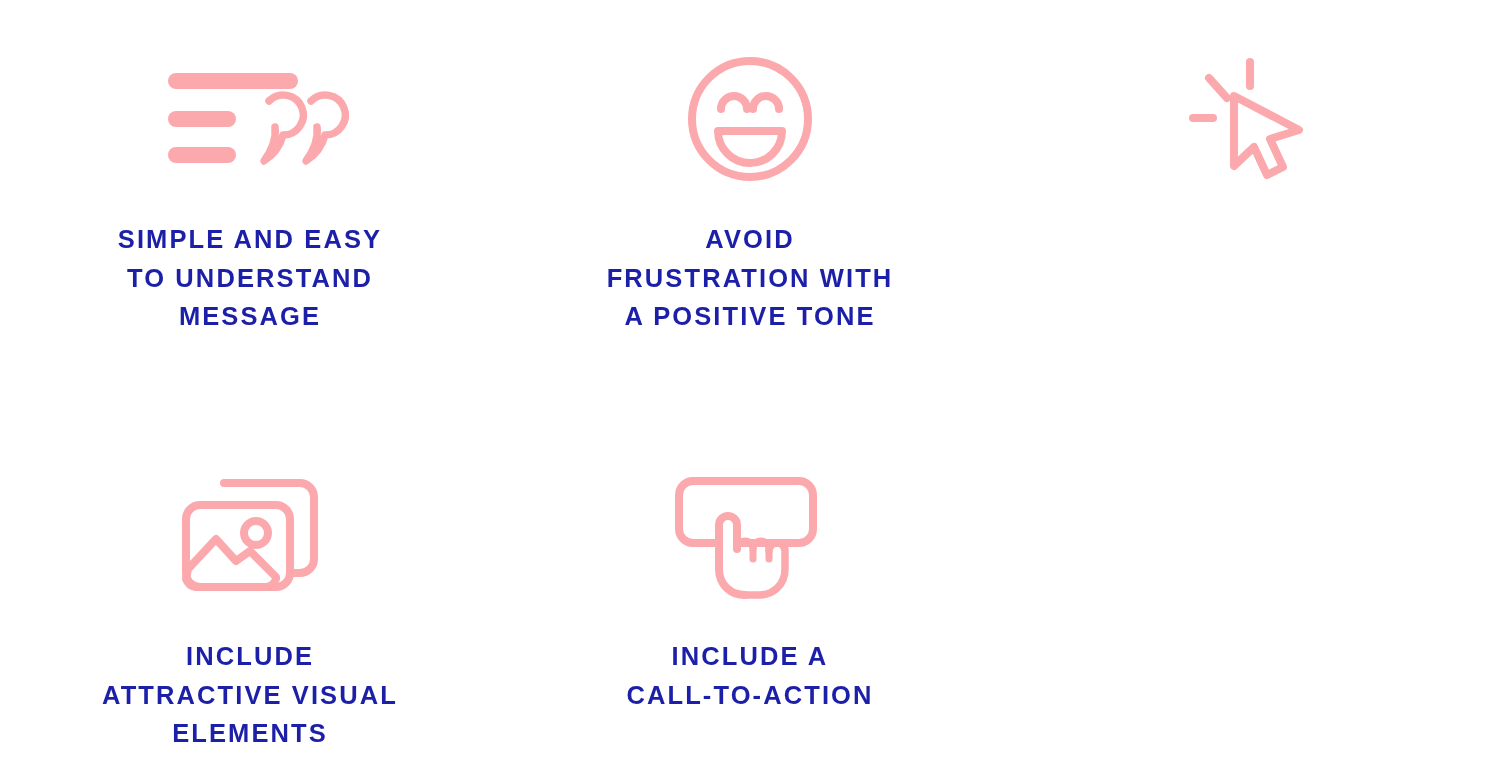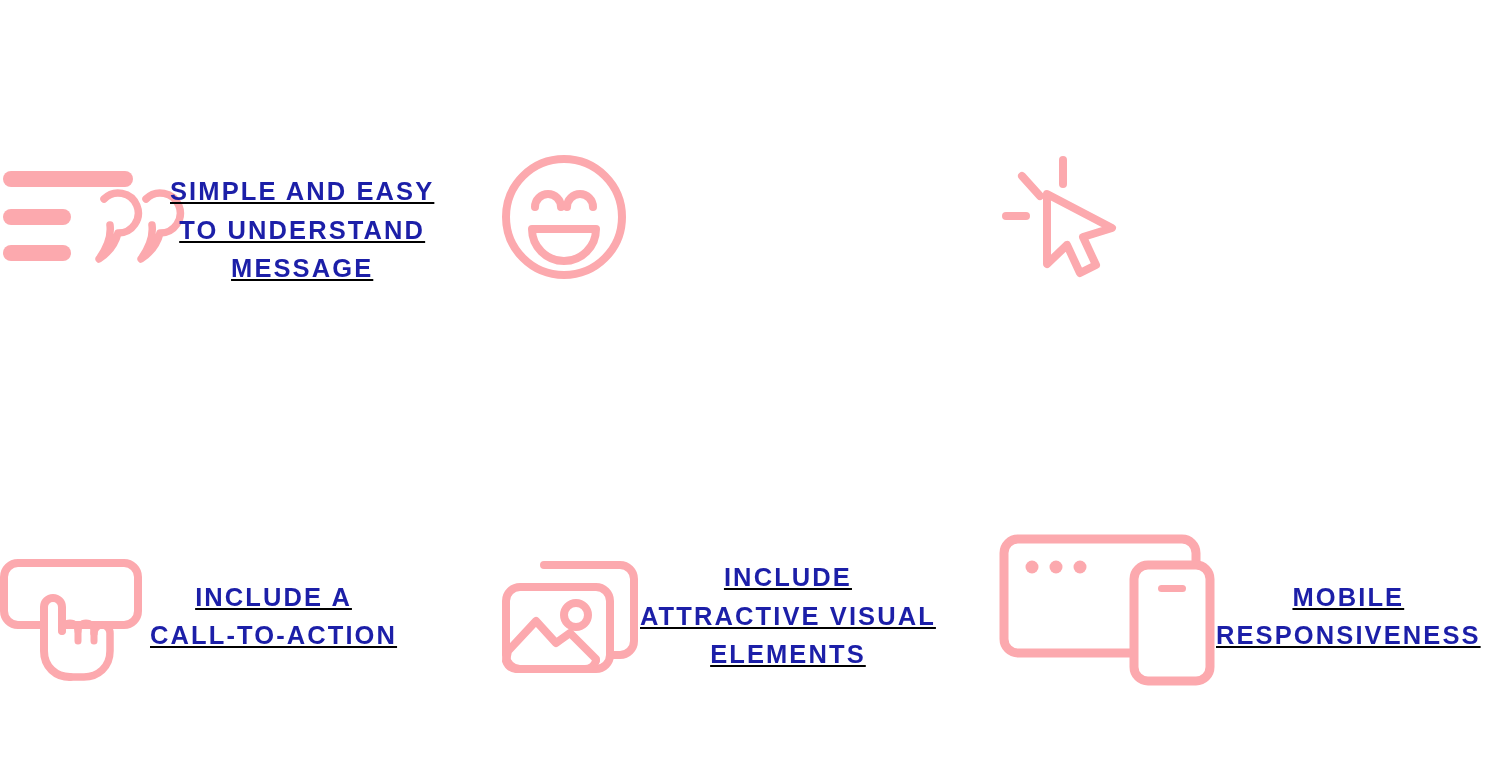--- a/index.html
+++ b/index.html
@@ -19,25 +19,24 @@
     width: 1500px;
     height: 780px;
     display: grid;
     grid-template-columns: repeat(3, 500px);
     grid-template-rows: 390px 390px;
     box-sizing: border-box;
   }
 
   .cell {
     display: flex;
-    flex-direction: row;
+    flex-direction: column;
     align-items: center;
     box-sizing: border-box;
     padding: 0;
-    text-decoration: underline;
   }
 
   
   .cell.row1 { padding-top: 44px; }
   .cell.row2 { padding-top: 40px; }
 
   .icon-wrap {
     height: 150px;
     display: flex;
     align-items: center;
@@ -90,73 +89,60 @@
 
   <div class="cell row1">
     <div class="icon-wrap">
       <svg width="128" height="128" viewBox="0 0 128 128" fill="none">
         <circle cx="64" cy="64" r="58" stroke="#fca9ae" stroke-width="8" fill="none"></circle>
         <path d="M35 54 a13 13 0 0 1 26 0" stroke="#fca9ae" stroke-width="8" stroke-linecap="round" fill="none"></path>
         <path d="M67 54 a13 13 0 0 1 26 0" stroke="#fca9ae" stroke-width="8" stroke-linecap="round" fill="none"></path>
         <path d="M32 76 h64 a32 32 0 0 1 -64 0 z" stroke="#fca9ae" stroke-width="8" stroke-linejoin="round" fill="none"></path>
       </svg>
     </div>
+    <div class="caption">AVOID
+FRUSTRATION WITH
+A POSITIVE TONE</div>
   </div>
 
   <div class="cell row1">
     <div class="icon-wrap">
       <svg width="126" height="126" viewBox="0 0 126 126" fill="none">
         <g stroke="#fca9ae" stroke-width="8" stroke-linecap="round">
           <line x1="63" y1="6" x2="63" y2="30"></line>
           <line x1="22" y1="22" x2="40" y2="42"></line>
           <line x1="6" y1="62" x2="26" y2="62"></line>
         </g>
         <path d="M47 40 L112 74 L83 83 L96 111 L80 119 L67 91 L47 110 Z" stroke="#fca9ae" stroke-width="8" stroke-linejoin="round" stroke-linecap="round" fill="none"></path>
       </svg>
     </div>
-  </div>
-
-  <div class="cell row2">
-    <div class="icon-wrap">
-      <svg width="150" height="160" viewBox="0 0 150 160" fill="none">
-        <path d="M18 38 h106 a14 14 0 0 1 14 14 v34 a14 14 0 0 1 -14 14 h-106 a14 14 0 0 1 -14 -14 v-34 a14 14 0 0 1 14 -14 z" stroke="#fca9ae" stroke-width="8" fill="#ffffff"></path>
-        <path d="M70 152 c-14 0 -26 -10 -26 -26 v-44 a9 9 0 0 1 18 0 v24" stroke="#fca9ae" stroke-width="8" stroke-linecap="round" stroke-linejoin="round" fill="#ffffff"></path>
-        <path d="M62 106 a8 8 0 0 1 16 0 v10" stroke="#fca9ae" stroke-width="7" stroke-linecap="round" fill="none"></path>
-        <path d="M78 106 a8 8 0 0 1 16 0 v10" stroke="#fca9ae" stroke-width="7" stroke-linecap="round" fill="none"></path>
-        <path d="M94 108 a8 8 0 0 1 16 0 v18 c0 16 -12 26 -26 26 h-14" stroke="#fca9ae" stroke-width="7.5" stroke-linecap="round" stroke-linejoin="round" fill="none"></path>
-      </svg>
-    </div>
-    <div class="caption">INCLUDE A
-CALL-TO-ACTION</div>
   </div>
 
   <div class="cell row2">
     <div class="icon-wrap">
       <svg width="140" height="140" viewBox="0 0 140 140" fill="none">
         <path d="M44 30 h76 a14 14 0 0 1 14 14 v62 a14 14 0 0 1 -14 14 h-12" stroke="#fca9ae" stroke-width="8" stroke-linecap="round" fill="none"></path>
         <path d="M20 52 h76 a14 14 0 0 1 14 14 v54 a14 14 0 0 1 -14 14 h-76 a14 14 0 0 1 -14 -14 v-54 a14 14 0 0 1 14 -14 z" stroke="#fca9ae" stroke-width="8" fill="#ffffff"></path>
         <circle cx="76" cy="80" r="12" stroke="#fca9ae" stroke-width="8" fill="none"></circle>
         <path d="M8 116 L36 86 L56 108 L70 98 L96 124 v2 a12 12 0 0 1 -12 8 h-68 a12 12 0 0 1 -10 -8 z" stroke="#fca9ae" stroke-width="8" stroke-linejoin="round" stroke-linecap="round" fill="none"></path>
       </svg>
     </div>
     <div class="caption">INCLUDE
 ATTRACTIVE VISUAL
 ELEMENTS</div>
   </div>
 
   <div class="cell row2">
     <div class="icon-wrap">
-      <svg width="216" height="152" viewBox="0 0 216 152" fill="none">
-        <path d="M18 10 h164 a14 14 0 0 1 14 14 v86 a14 14 0 0 1 -14 14 h-164 a14 14 0 0 1 -14 -14 v-86 a14 14 0 0 1 14 -14 z" stroke="#fca9ae" stroke-width="9" fill="#ffffff"></path>
-        <g fill="#fca9ae">
-          <circle cx="32" cy="38" r="6.5"></circle>
-          <circle cx="56" cy="38" r="6.5"></circle>
-          <circle cx="80" cy="38" r="6.5"></circle>
-        </g>
-        <path d="M148 36 h48 a14 14 0 0 1 14 14 v88 a14 14 0 0 1 -14 14 h-48 a14 14 0 0 1 -14 -14 v-88 a14 14 0 0 1 14 -14 z" stroke="#fca9ae" stroke-width="9" fill="#ffffff"></path>
-        <rect x="158" y="56" width="28" height="7" rx="3.5" fill="#fca9ae"></rect>
+      <svg width="150" height="160" viewBox="0 0 150 160" fill="none">
+        <path d="M18 38 h106 a14 14 0 0 1 14 14 v34 a14 14 0 0 1 -14 14 h-106 a14 14 0 0 1 -14 -14 v-34 a14 14 0 0 1 14 -14 z" stroke="#fca9ae" stroke-width="8" fill="#ffffff"></path>
+        <path d="M70 152 c-14 0 -26 -10 -26 -26 v-44 a9 9 0 0 1 18 0 v24" stroke="#fca9ae" stroke-width="8" stroke-linecap="round" stroke-linejoin="round" fill="#ffffff"></path>
+        <path d="M62 106 a8 8 0 0 1 16 0 v10" stroke="#fca9ae" stroke-width="7" stroke-linecap="round" fill="none"></path>
+        <path d="M78 106 a8 8 0 0 1 16 0 v10" stroke="#fca9ae" stroke-width="7" stroke-linecap="round" fill="none"></path>
+        <path d="M94 108 a8 8 0 0 1 16 0 v18 c0 16 -12 26 -26 26 h-14" stroke="#fca9ae" stroke-width="7.5" stroke-linecap="round" stroke-linejoin="round" fill="none"></path>
       </svg>
     </div>
-    <div class="caption">MOBILE
-RESPONSIVENESS</div>
+    <div class="caption">INCLUDE A
+CALL-TO-ACTION</div>
   </div>
+
 
 </div>
 
 </body></html>

